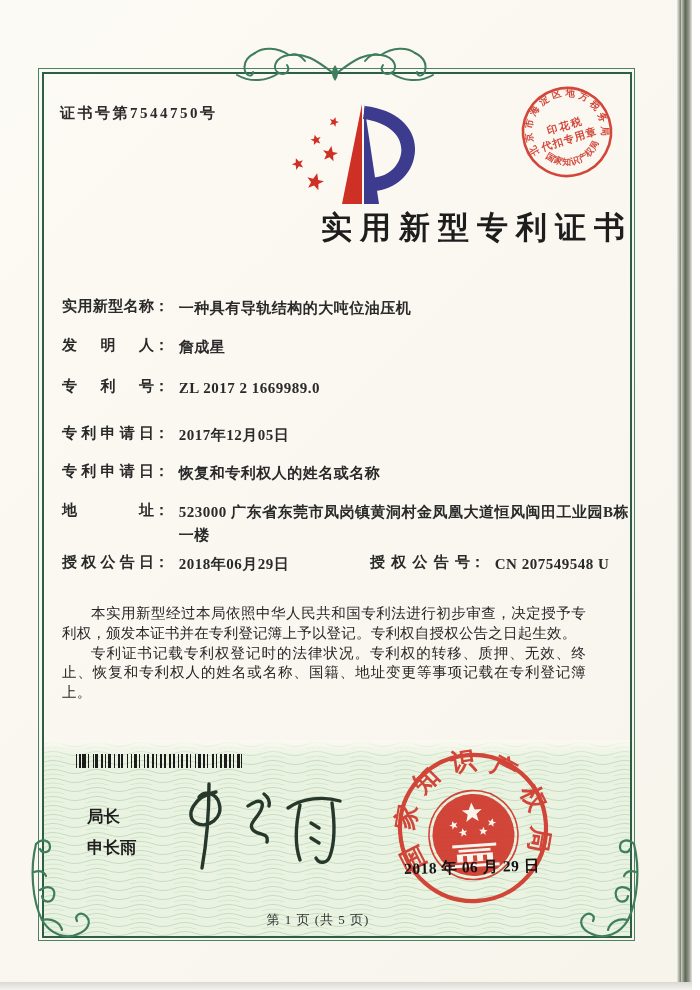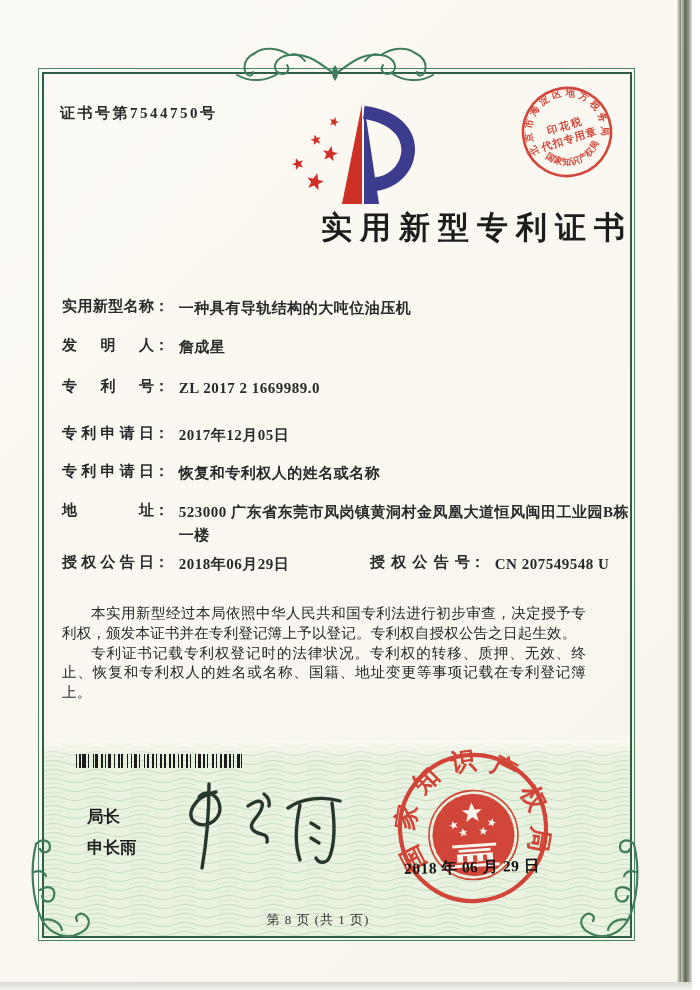--- a/index.html
+++ b/index.html
@@ -251,13 +251,13 @@
     <rect x="61" y="104.5" width="36" height="8" fill="#fbf6ee"></rect>
     <rect x="67" y="106.5" width="4" height="6" fill="#d0392c"></rect>
     <rect x="77" y="106.5" width="4" height="6" fill="#d0392c"></rect>
     <rect x="87" y="106.5" width="4" height="6" fill="#d0392c"></rect>
     <rect x="55" y="115" width="48" height="3" fill="#fbf6ee"></rect>
   </g>
 </svg>
 
 <div class="seal-date">2018 年 06 月 29 日</div>
 
-<div class="footer-page">第 8 页 (共 1 页)</div>
+<div class="footer-page">第 1 页 (共 5 页)</div>
 
 </body></html>

